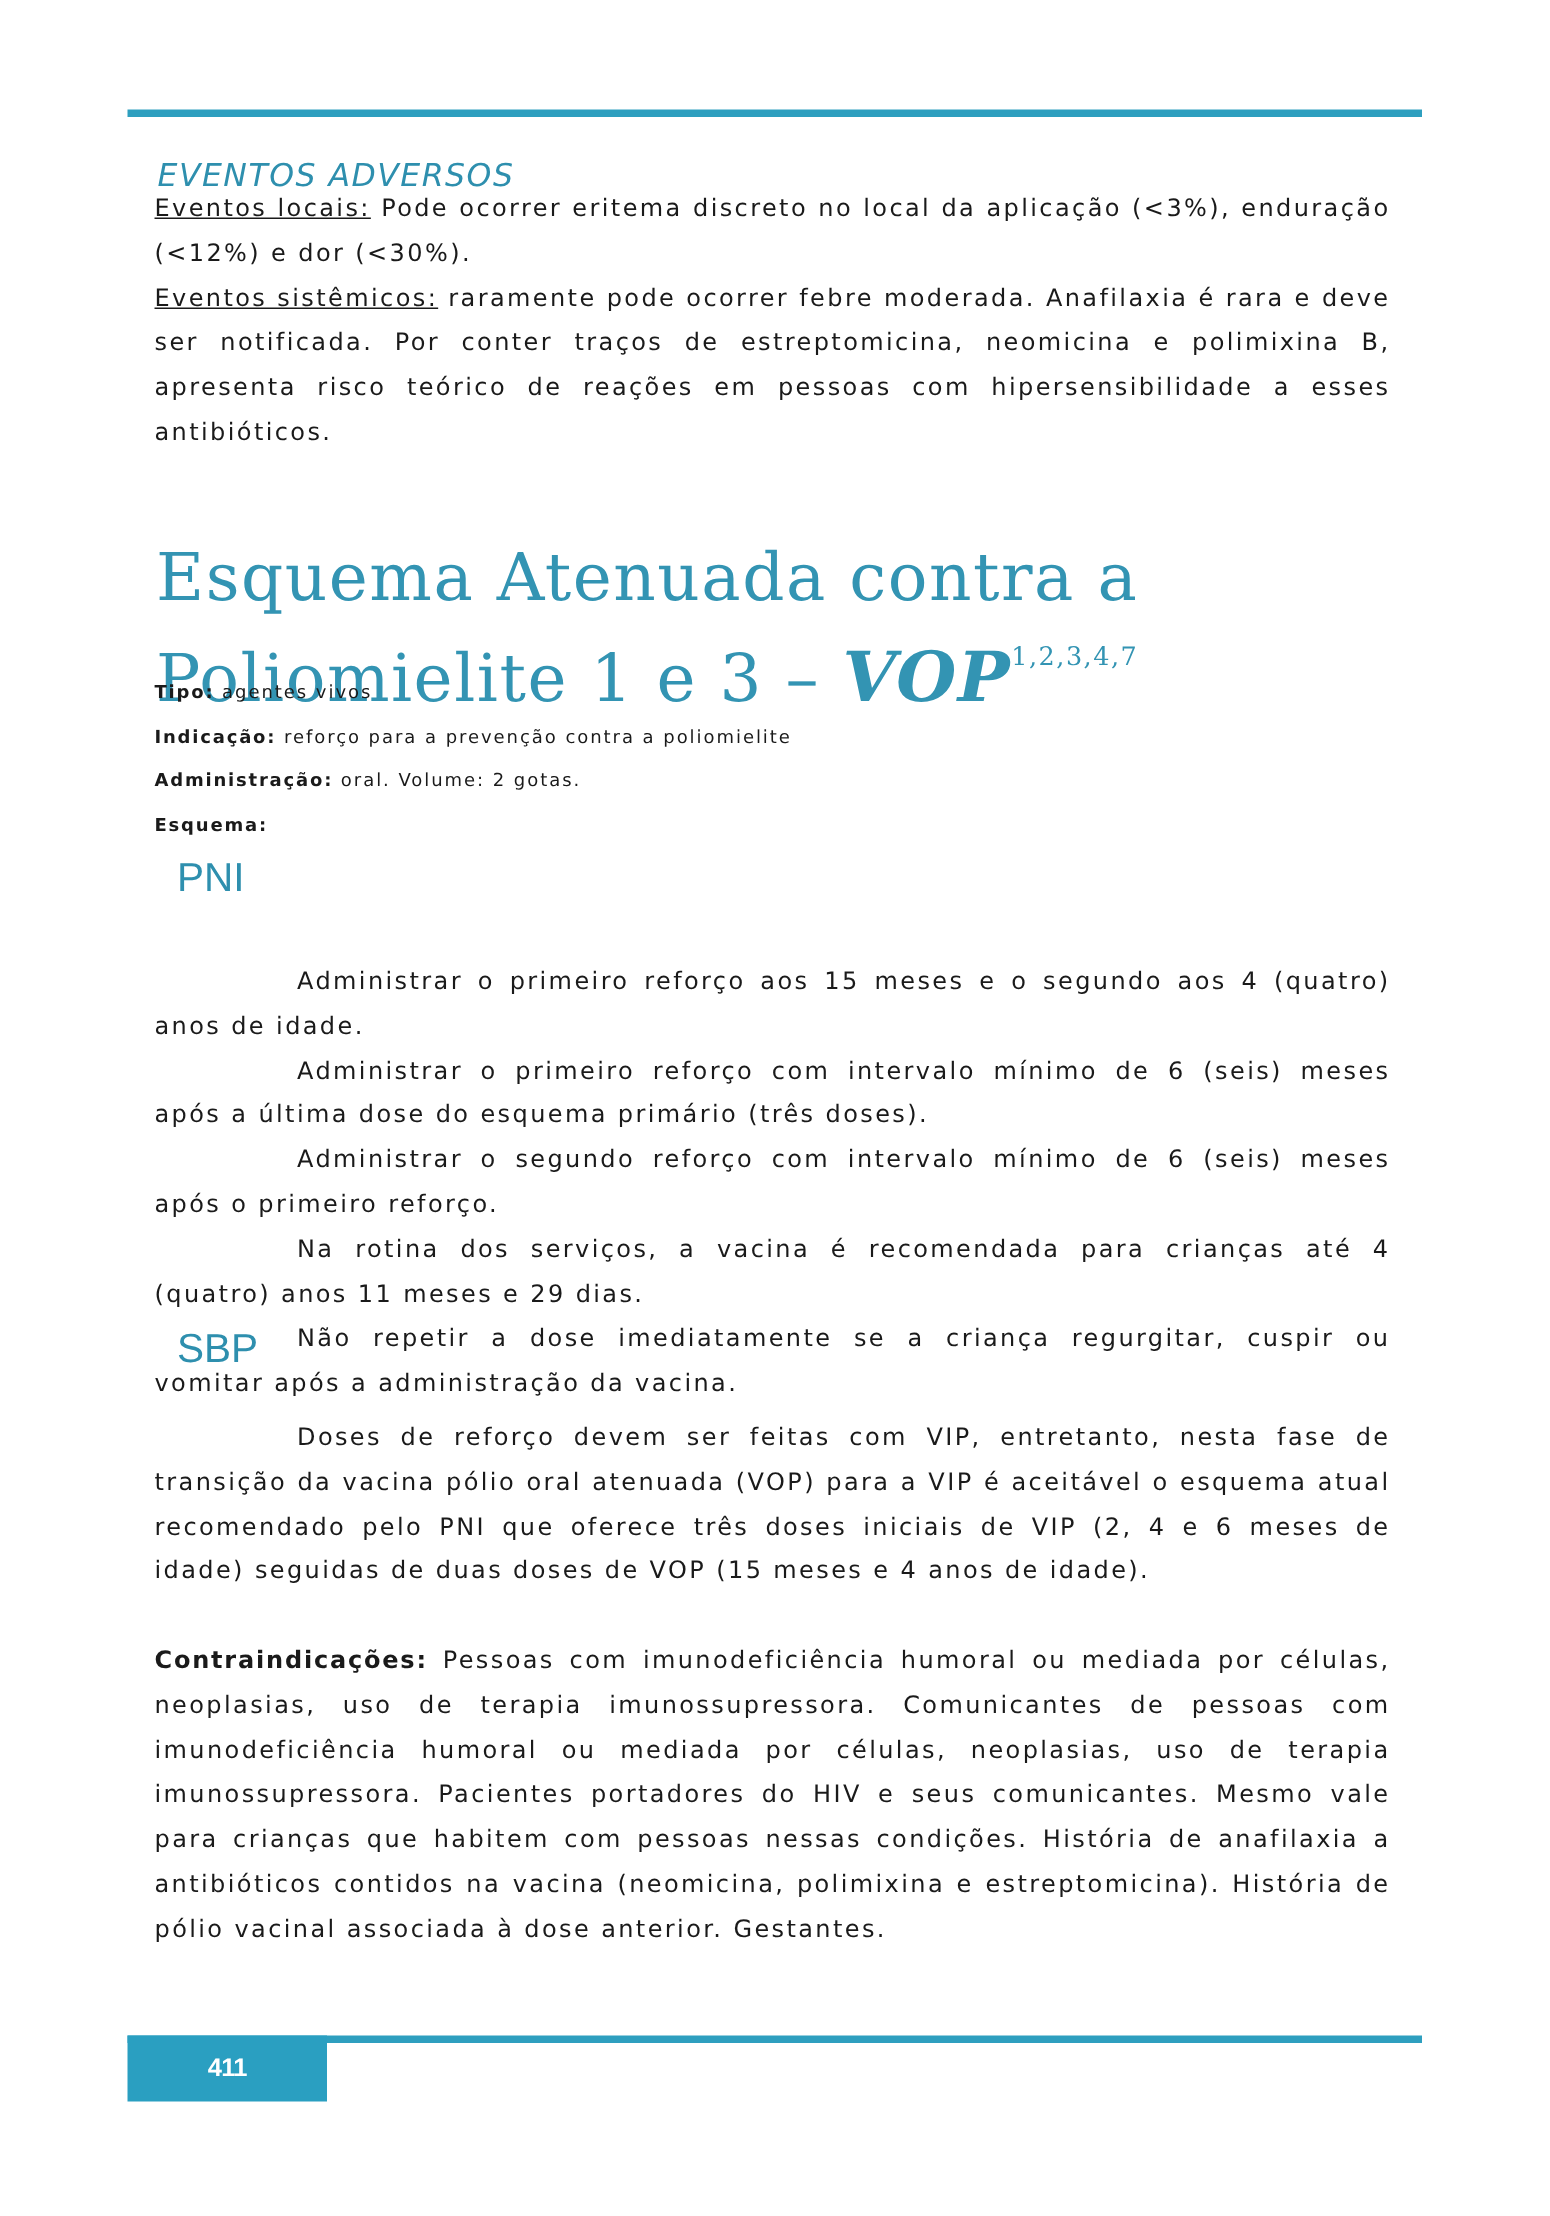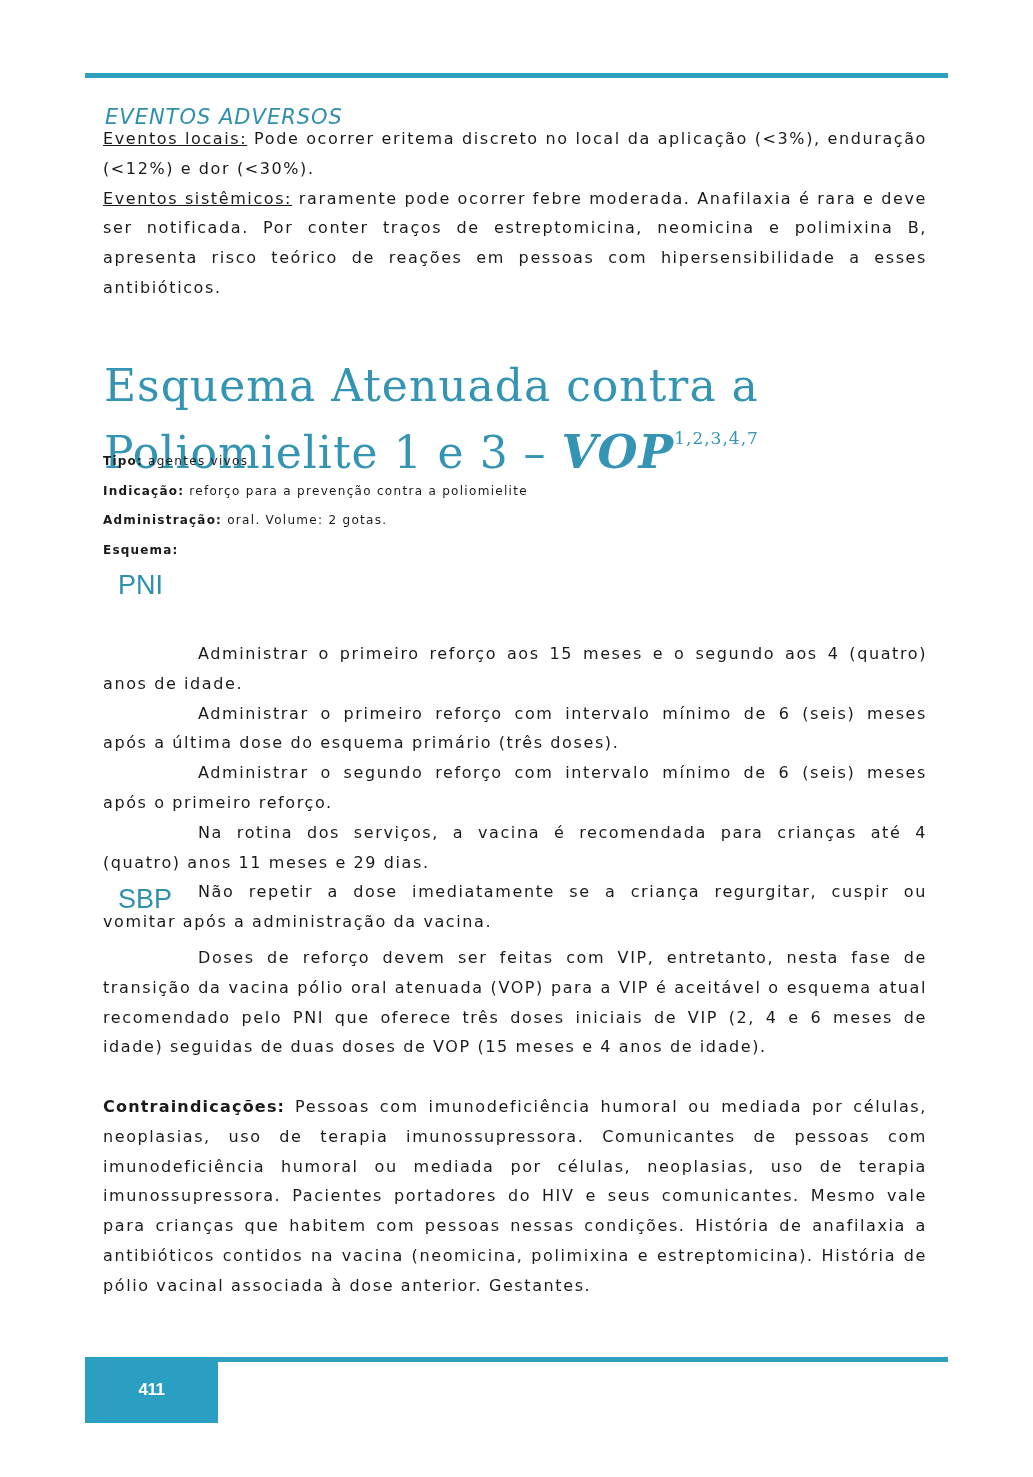--- a/index.html
+++ b/index.html
@@ -1,20 +1,20 @@
 <!DOCTYPE html>
 <html><head>
 <meta charset="utf-8">
 <style>
   html, body { margin: 0; padding: 0; background: #ffffff; }
   body { width: 1033px; height: 1477px; position: relative; overflow: hidden;
          font-family: "DejaVu Sans", sans-serif; color: #1a1a1a; }
   .rule-top { position: absolute; left: 85px; top: 73px; width: 863px; height: 5px; background: #2e9fbf; }
   .rule-bottom { position: absolute; left: 85px; top: 1357px; width: 863px; height: 5px; background: #2e9fbf; }
-  .page-box { position: absolute; left: 85px; top: 1357px; width: 133px; height: 66px; background: #2a9fc1;
+  .page-box { position: absolute; left: 85px; top: 1357px; width: 133px; height: 44px; background: #2a9fc1;
               display: flex; align-items: center; justify-content: center; }
   .page-box span { color: #ffffff; font-family: "Liberation Sans", sans-serif; font-weight: bold; font-size: 17px; letter-spacing: -0.5px; }
 
   .content { position: absolute; left: 103px; width: 824px; }
   .sec-title { position: absolute; left: 105px; top: 88px; font-family: "DejaVu Sans", sans-serif;
                font-style: italic; font-size: 21px; color: #2e8fae; letter-spacing: 1px; font-weight: normal; }
   .para { font-size: 16px; line-height: 29.8px; letter-spacing: 1.6px; text-align: justify; margin: 0; }
   .ul { text-decoration: underline; }
   .b { font-weight: bold; letter-spacing: 1.2px; }
 

